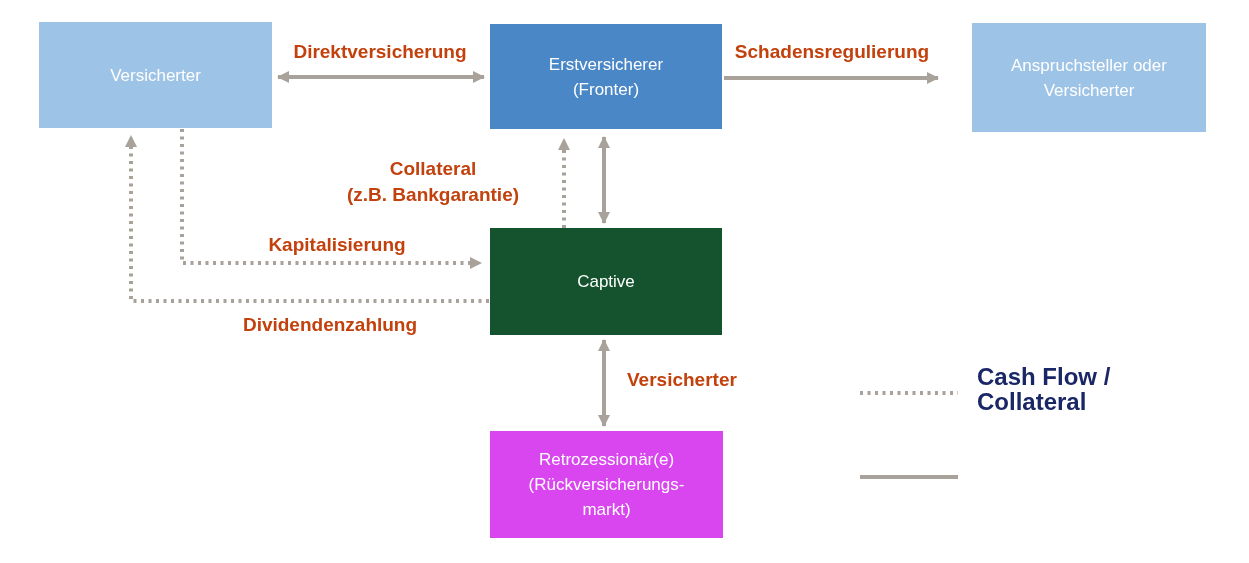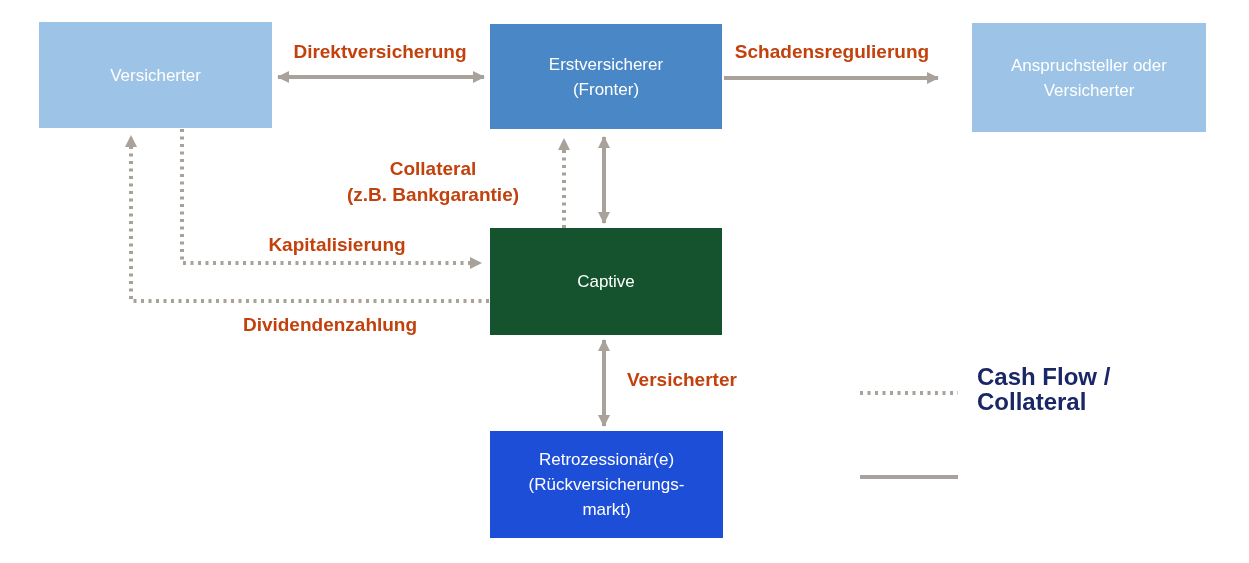--- a/index.html
+++ b/index.html
@@ -14,21 +14,21 @@
     position:absolute;
     display:flex;align-items:center;justify-content:center;
     color:#ffffff;
     font-size:17px;line-height:25px;
     text-align:center;
     white-space:pre-line;
   }
   .node-light{background:#9DC3E6;}
   .node-medium{background:#4A87C6;}
   .node-navy{background:#14532d;}
-  .node-taupe{background:#1d4ed8;}
+  .node-taupe{background:#d946ef;}
   .edge-label{
     position:absolute;
     color:#c2410c;
     font-size:19px;line-height:26px;
     font-weight:bold;
     white-space:pre-line;
   }
   .center{text-align:center;}
   .right{text-align:center;}
   svg#arrows{position:absolute;left:0;top:0;}

